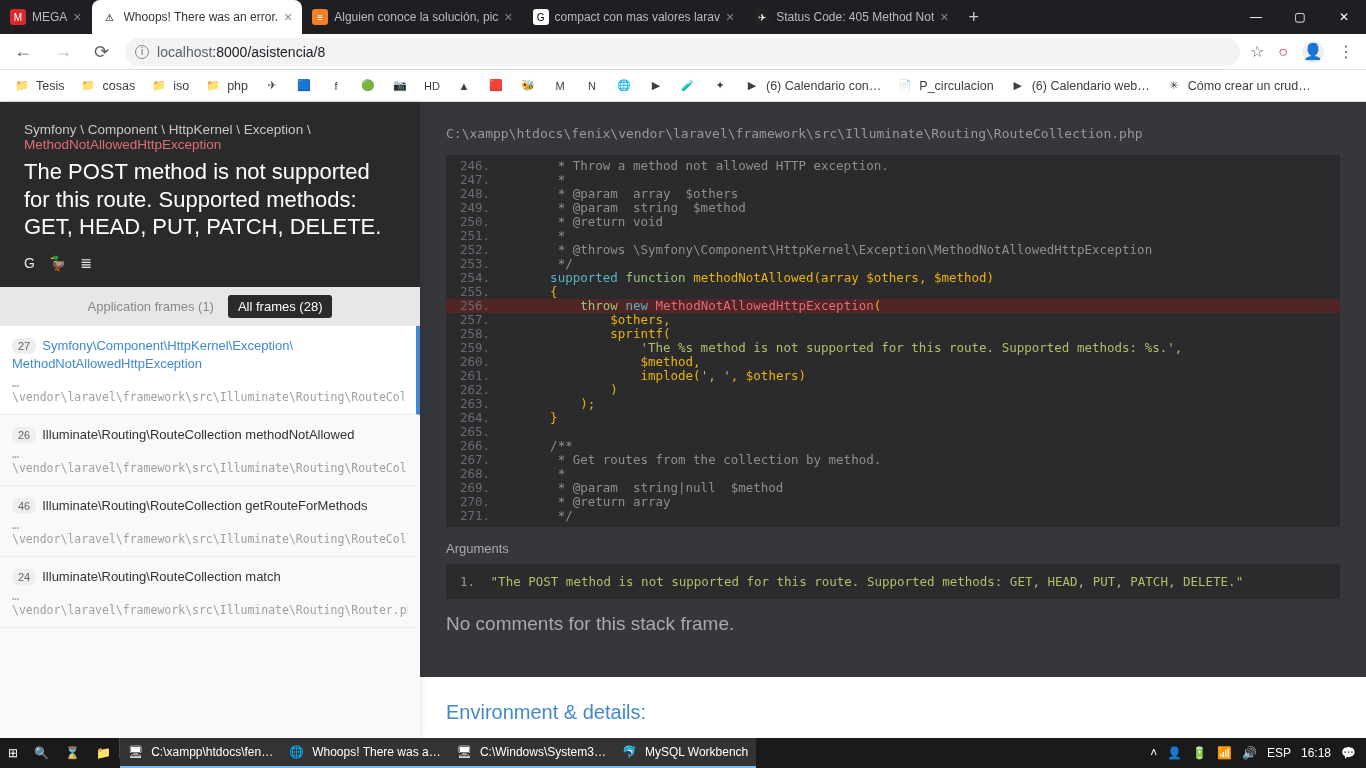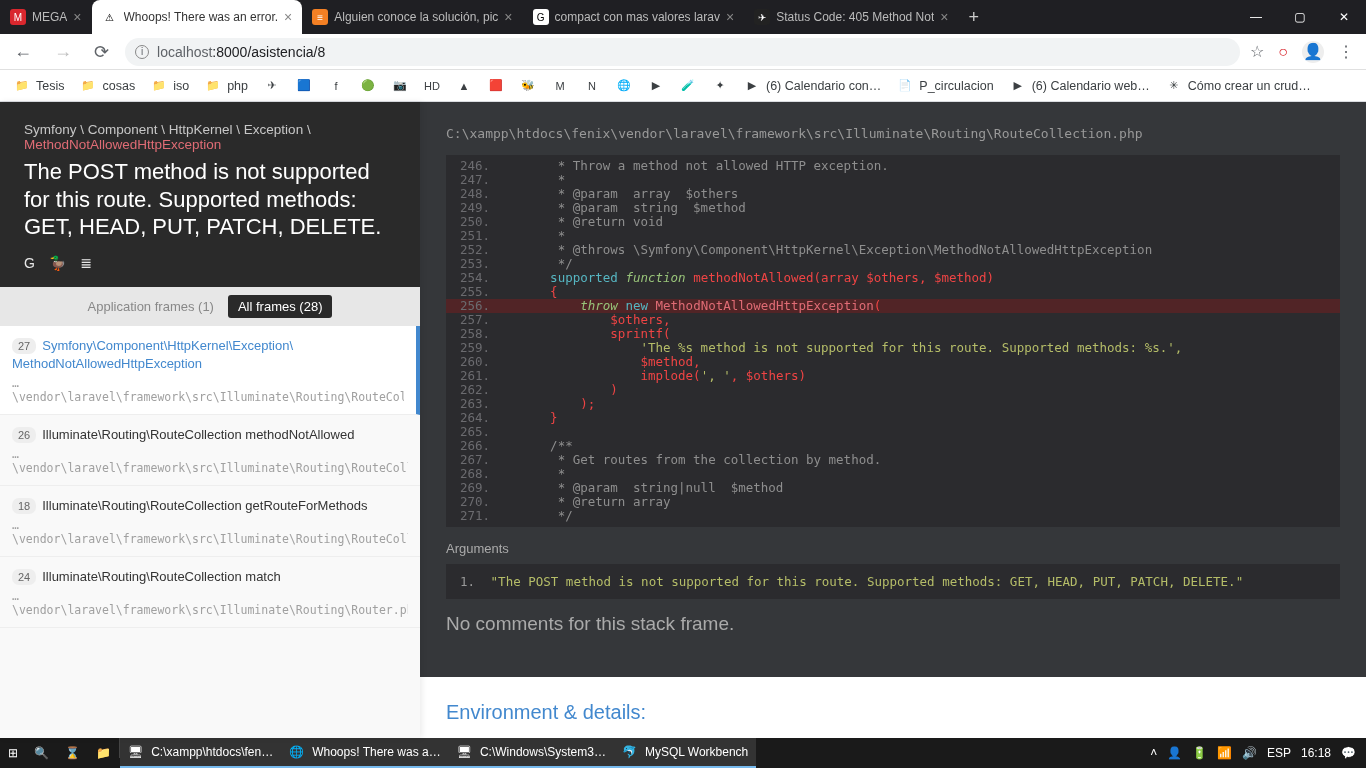--- a/index.html
+++ b/index.html
@@ -56,25 +56,25 @@
 
 .right { flex: 1; background: #35373a; color: #ccc; overflow-y: auto; }
 .rwrap { padding: 24px 26px; }
 .filepath { color: #999; font-size: 13px; font-family: Consolas, monospace; }
 .code { margin-top: 14px; font-family: Consolas, monospace; font-size: 12.5px; line-height: 14px; background: #2b2b2e; padding: 4px 0; }
 .codeline { display: flex; gap: 14px; }
 .codeline .ln { width: 60px; text-align: right; color: #6b6b6f; padding-right: 16px; }
 .codeline .ct { flex: 1; color: #8e8e8e; white-space: pre; }
 .codeline.hl { background: rgba(120,30,30,0.5); align-items: center; }
 .tok-kw { color: #56b6c2; }
-.tok-fn { color: #98c379; font-style: italic; }
+.tok-fn { color: #98c379; }
 .tok-cls { color: #e06c75; }
 .tok-str { color: #b5bd68; }
 .tok-cm { color: #8e8e8e; }
-.tok-plain { color: #ef4444; }
+.tok-plain { color: #eab308; }
 
 .args { margin-top: 14px; font-size: 13px; color: #aaa; }
 .argbox { background: #2b2b2e; padding: 10px 14px; margin-top: 8px; font-family: Consolas, monospace; font-size: 12.5px; }
 .argnum { color: #999; margin-right: 8px; }
 .argval { color: #b5bd68; }
 .nocomments { margin-top: 14px; font-size: 19px; color: #aaa; }
 .envsection { background: #fff; color: #4288ce; padding: 24px 26px; margin-top: 18px; font-size: 20px; }
 
 
 .taskbar { position: absolute; bottom: 0; left: 0; right: 0; height: 30px; background: #1a1a1a; display: flex; align-items: center; color: #fff; font-size: 12px; }
@@ -232,21 +232,21 @@
         <span>≣</span>
       </div>
     </div>
     <div class="filterbar">
       <span class="app">Application frames (1)</span>
       <span class="all">All frames (28)</span>
     </div>
     <div class="frames" id="frames">
         <div class="frame active"><span class="num">27</span><span class="cls">Symfony\Component\HttpKernel\Exception\ MethodNotAllowedHttpException</span><div class="path">…\vendor\laravel\framework\src\Illuminate\Routing\RouteCollection.php:256</div></div>
         <div class="frame inactive"><span class="num">26</span><span class="cls">Illuminate\Routing\RouteCollection methodNotAllowed</span><div class="path">…\vendor\laravel\framework\src\Illuminate\Routing\RouteCollection.php:242</div></div>
-        <div class="frame inactive"><span class="num">18</span><span class="cls">Illuminate\Routing\RouteCollection getRouteForMethods</span><div class="path">…\vendor\laravel\framework\src\Illuminate\Routing\RouteCollection.php:176</div></div>
+        <div class="frame inactive"><span class="num">46</span><span class="cls">Illuminate\Routing\RouteCollection getRouteForMethods</span><div class="path">…\vendor\laravel\framework\src\Illuminate\Routing\RouteCollection.php:176</div></div>
         <div class="frame inactive"><span class="num">24</span><span class="cls">Illuminate\Routing\RouteCollection match</span><div class="path">…\vendor\laravel\framework\src\Illuminate\Routing\Router.php:634</div></div>
       </div>
   </div>
 
   <div class="right">
     <div class="rwrap">
       <div class="filepath">C:\xampp\htdocs\fenix\vendor\laravel\framework\src\Illuminate\Routing\RouteCollection.php</div>
       <div class="code" id="codeblock">
           <div class="codeline">
             <span class="ln">246.</span>

